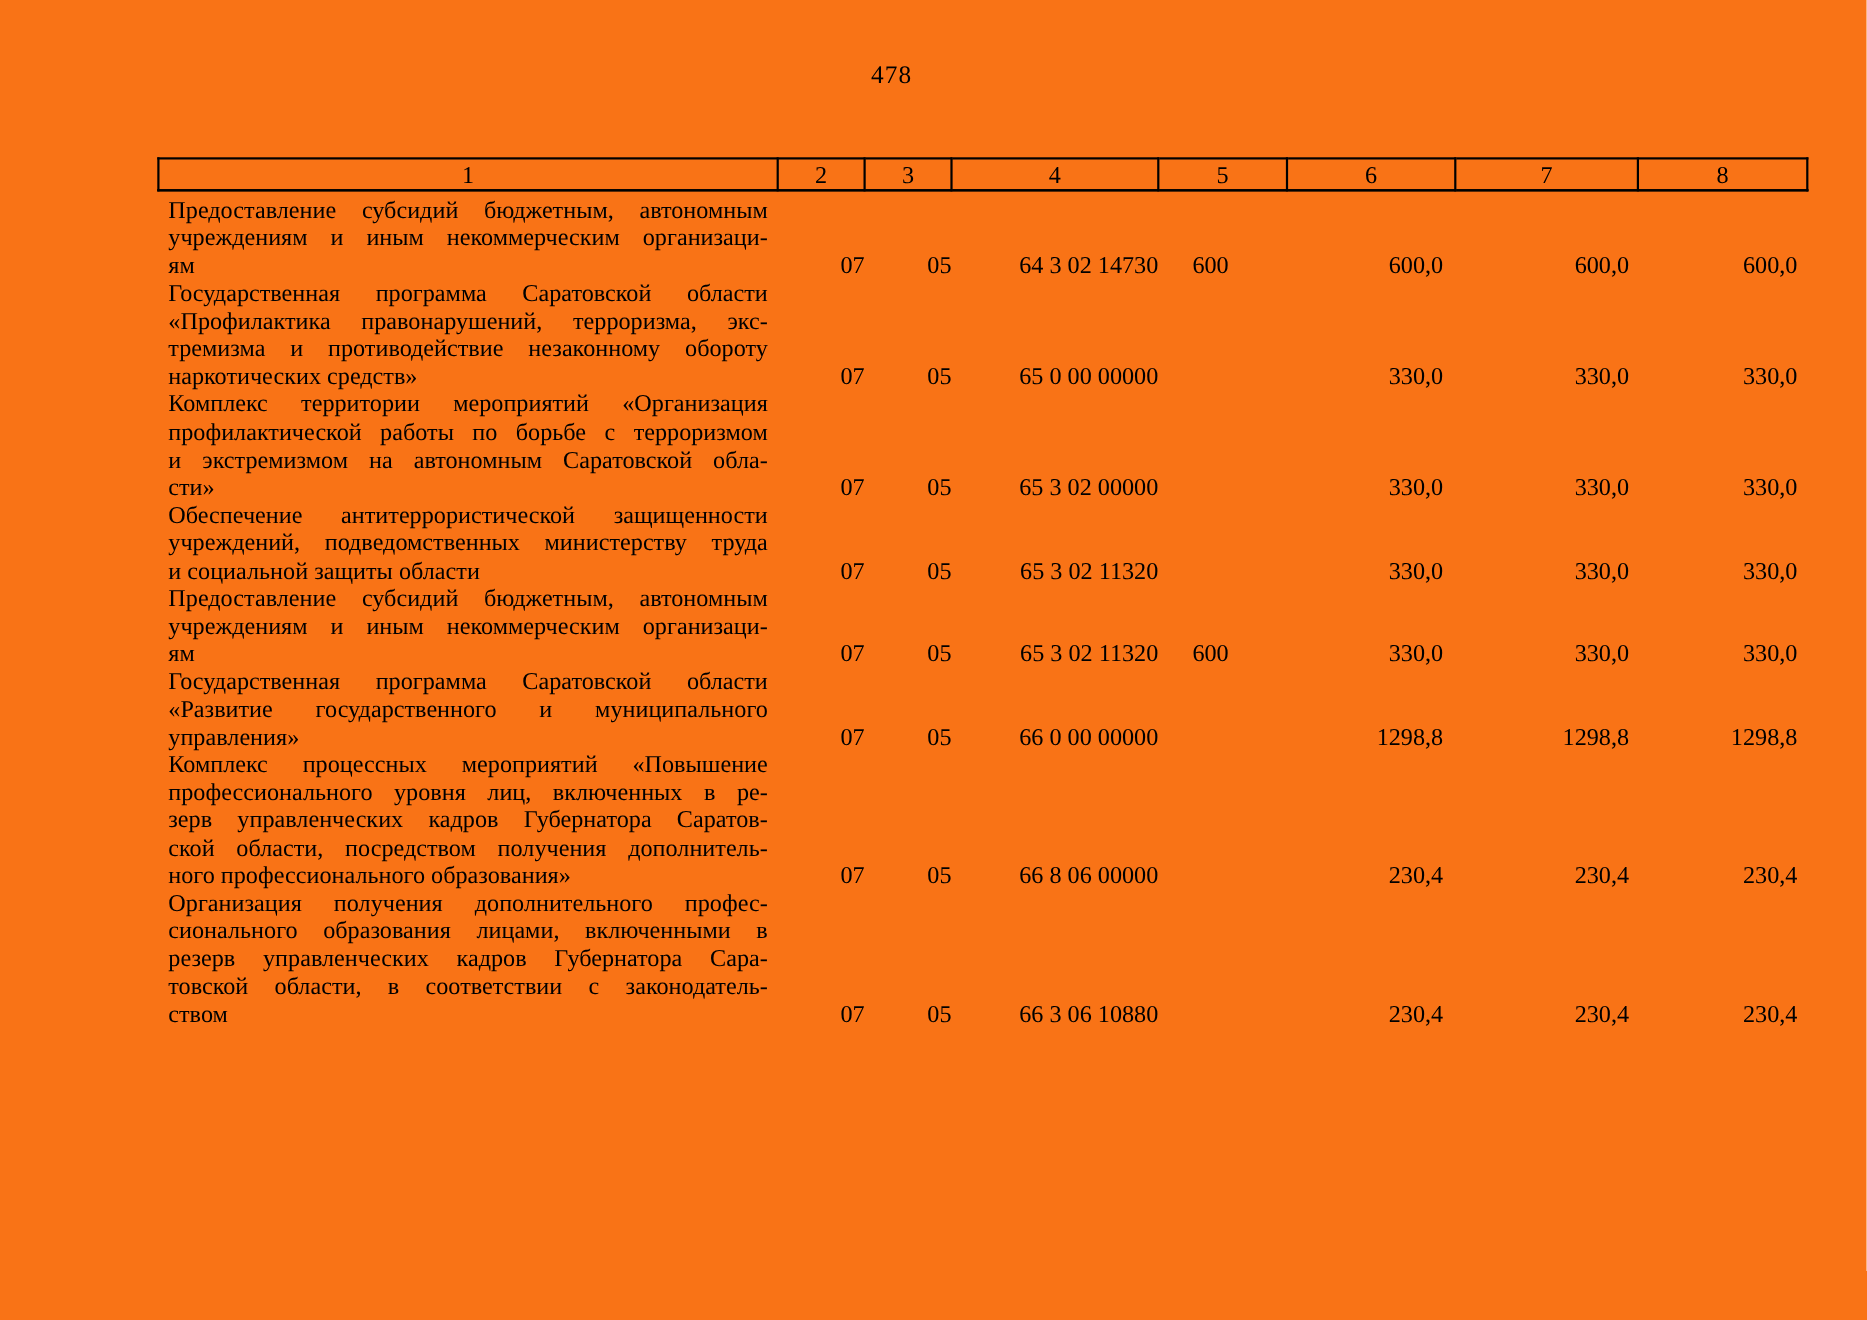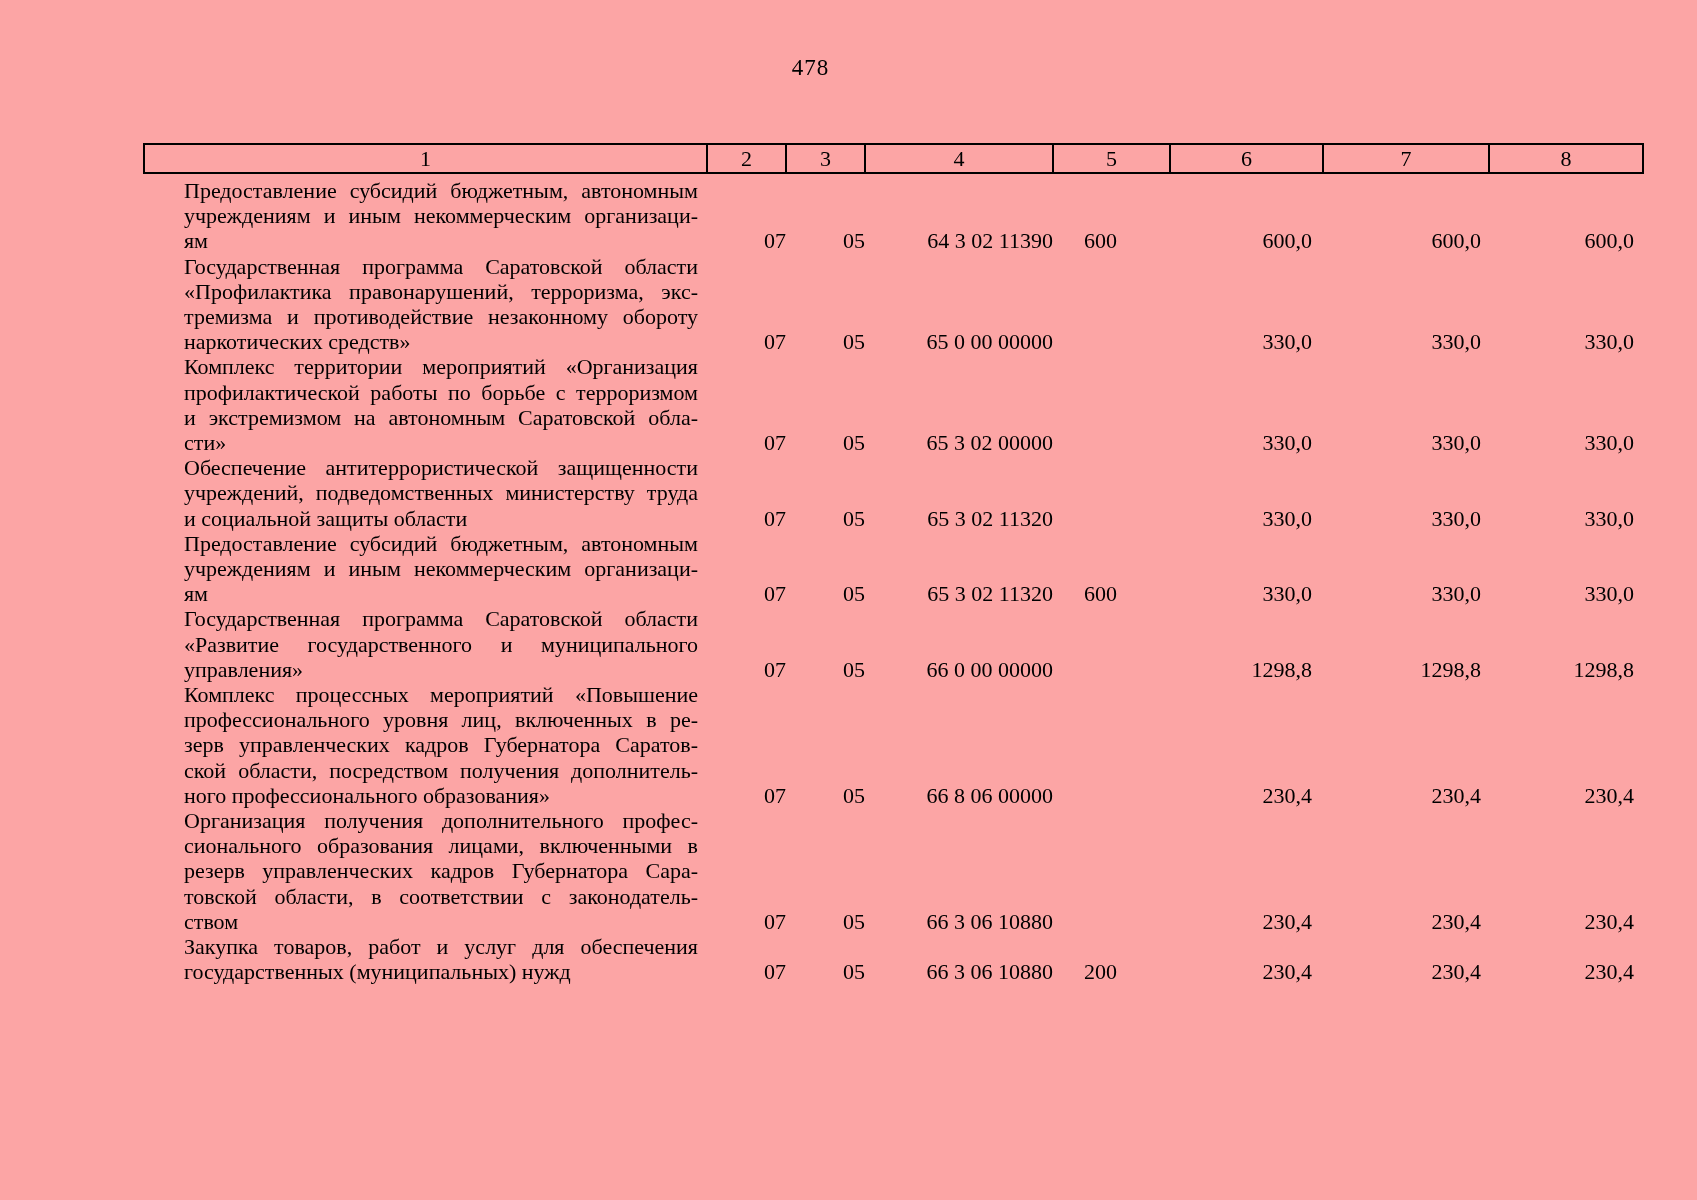--- a/index.html
+++ b/index.html
@@ -4,21 +4,21 @@
 <style>
   html, body {
     margin: 0;
     padding: 0;
     background: #ffffff;
   }
   .sheet {
     position: relative;
     width: 1697px;
     height: 1200px;
-    background: #fca5a5;
+    background: #f97316;
     color: #000000;
     font-family: "Liberation Serif", "DejaVu Serif", serif;
     overflow: hidden;
   }
   .pageno {
     position: absolute;
     top: 55px;
     left: -38px;
     width: 100%;
     text-align: center;
@@ -43,21 +43,21 @@
     text-align: center;
     vertical-align: middle;
     font-size: 22px;
   }
   tbody td {
     padding: 0;
     vertical-align: bottom;
   }
   tbody tr:first-child td { padding-top: 4px; }
   td.c1 { padding-left: 9px; padding-right: 9px; }
-  .ln { white-space: nowrap; margin-left: 31px; }
+  .ln { white-space: nowrap; }
   .ln.just { text-align: justify; text-align-last: justify; }
   .ln.last { text-align: center; text-align-last: left; }
   td.c2, td.c3, td.c4 { text-align: right; }
   td.c5 { text-align: center; padding-right: 22px; }
   td.c6 { text-align: right; padding-right: 11px; }
   td.c7 { text-align: right; padding-right: 8px; }
   td.c8 { text-align: right; padding-right: 9px; }
 </style>
 </head>
 <body>
@@ -90,21 +90,21 @@
     </thead>
     <tbody>
         <tr>
           <td class="c1">
             <div class="ln just">Предоставление субсидий бюджетным, автономным</div>
             <div class="ln just">учреждениям и иным некоммерческим организаци-</div>
             <div class="ln last">ям</div>
           </td>
           <td class="c2">07</td>
           <td class="c3">05</td>
-          <td class="c4">64 3 02 11390</td>
+          <td class="c4">64 3 02 14730</td>
           <td class="c5">600</td>
           <td class="c6">600,0</td>
           <td class="c7">600,0</td>
           <td class="c8">600,0</td>
         </tr>
         <tr>
           <td class="c1">
             <div class="ln just">Государственная программа Саратовской области</div>
             <div class="ln just">«Профилактика правонарушений, терроризма, экс-</div>
             <div class="ln just">тремизма и противодействие незаконному обороту</div>
@@ -200,28 +200,15 @@
             <div class="ln last">ством</div>
           </td>
           <td class="c2">07</td>
           <td class="c3">05</td>
           <td class="c4">66 3 06 10880</td>
           <td class="c5"></td>
           <td class="c6">230,4</td>
           <td class="c7">230,4</td>
           <td class="c8">230,4</td>
         </tr>
-        <tr>
-          <td class="c1">
-            <div class="ln just">Закупка товаров, работ и услуг для обеспечения</div>
-            <div class="ln last">государственных (муниципальных) нужд</div>
-          </td>
-          <td class="c2">07</td>
-          <td class="c3">05</td>
-          <td class="c4">66 3 06 10880</td>
-          <td class="c5">200</td>
-          <td class="c6">230,4</td>
-          <td class="c7">230,4</td>
-          <td class="c8">230,4</td>
-        </tr>
       </tbody>
   </table>
 </div>
 
 </body></html>

